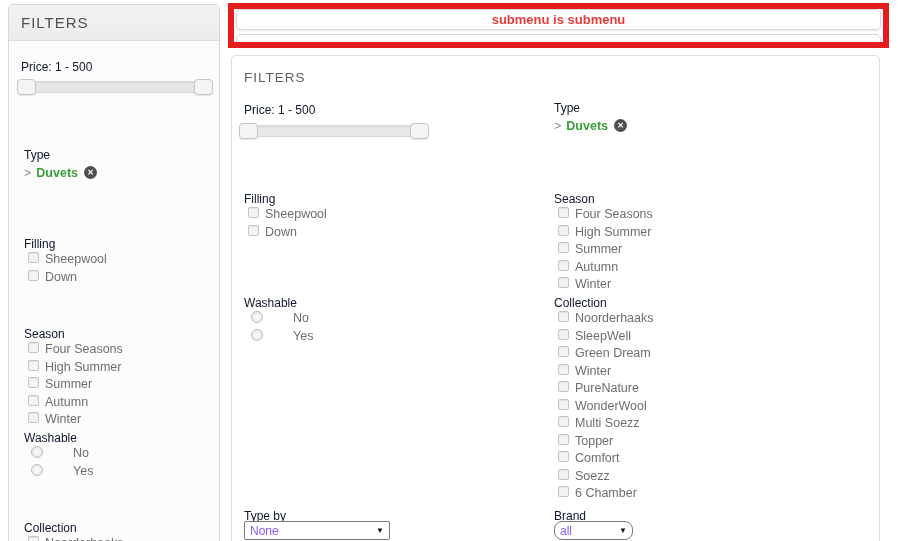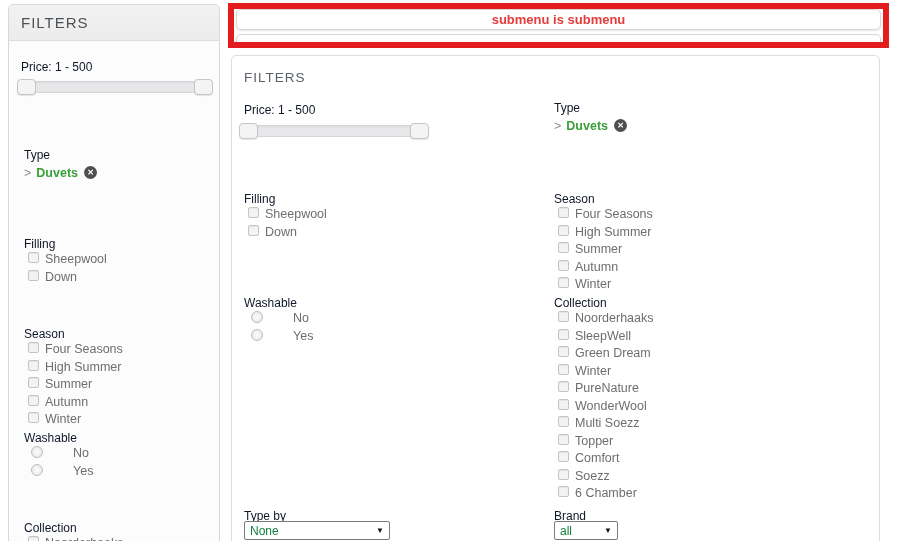--- a/index.html
+++ b/index.html
@@ -45,21 +45,21 @@
   .menubar.second { top:25px; height:24px; }
   .missing { font-size:13px; font-weight:bold; color:#e43b3b; }
 
   
   .main-panel { position:absolute; left:231px; top:55px; width:649px; height:495px;
                 background:#fff; border:1px solid #ddd; border-radius:5px; }
   .m-title { position:absolute; left:12px; top:14px; font-size:13.5px; letter-spacing:1px; color:#5a6066; }
 
   .select { position:absolute; height:19px; border:1px solid #7a7a7a; border-radius:2px; background:#fff;
             display:flex; align-items:center; padding:0 5px; cursor:pointer; }
-  .select .val { font-size:12px; color:#15803d; flex:1; white-space:nowrap; }
+  .select .val { font-size:12px; color:#8b5cf6; flex:1; white-space:nowrap; }
   .select .arr { font-size:8px; color:#111; }
 </style>
 </head>
 <body>
 
 <div class="screen">
 
   <aside class="sidebar">
     <div class="sb-header">
       <span>FILTERS</span>
@@ -268,19 +268,19 @@
       <span class="g-label">Type by</span>
     </div>
     <div class="select" style="left:12px; top:465px; width:146px;">
       <span class="val">None</span>
       <span class="arr">▼</span>
     </div>
 
     <div class="abs" style="left:322px; top:450px;">
       <span class="g-label">Brand</span>
     </div>
-    <div class="select" style="left:322px; top:465px; width:64px;">
+    <div class="select" style="left:322px; top:465px; width:79px;border-radius:8px;">
       <span class="val">all</span>
       <span class="arr">▼</span>
     </div>
   </section>
 
 </div>
 
 </body></html>

